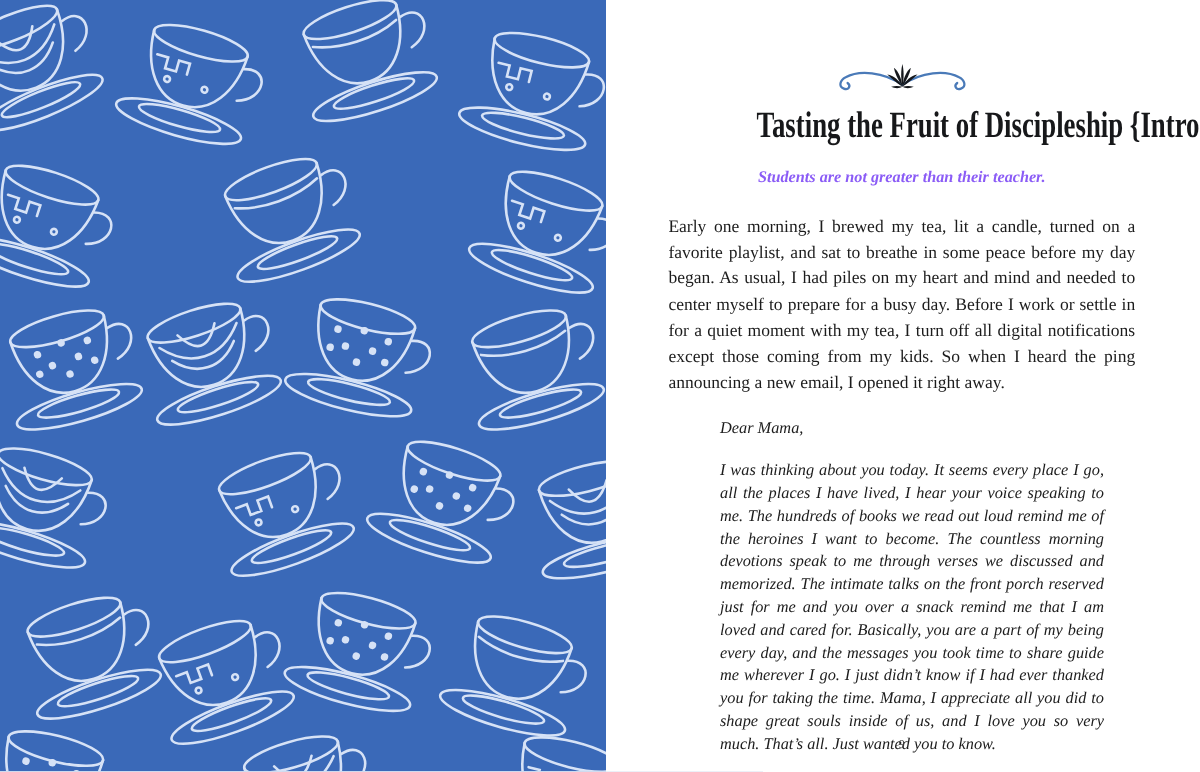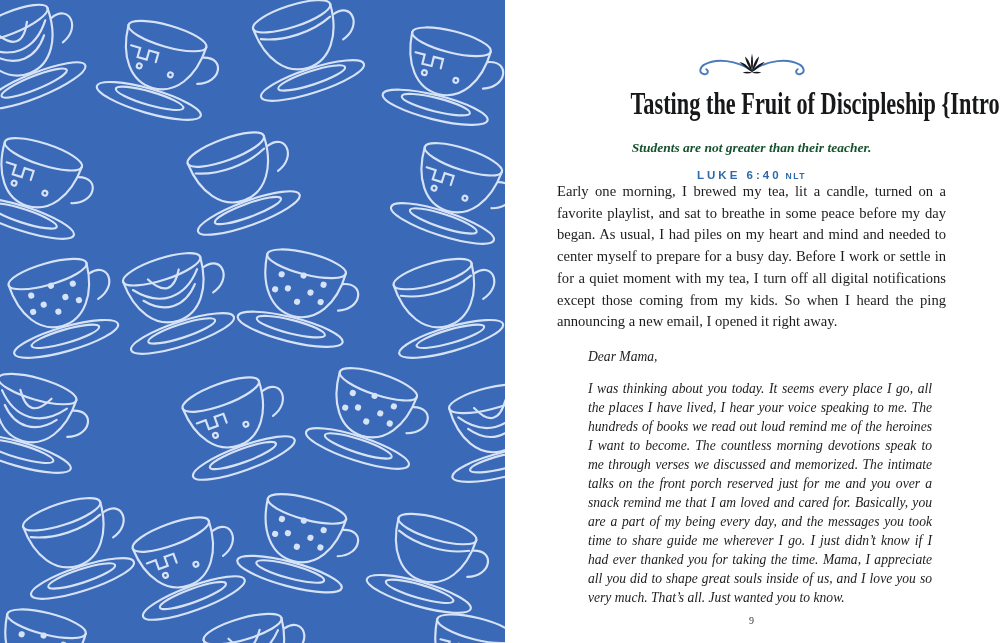--- a/index.html
+++ b/index.html
@@ -47,21 +47,21 @@
     transform:scaleX(0.72);
     transform-origin:center;
   }
   .epigraph{
     margin-top:15px;
     text-align:center;
     font-style:italic;
     font-weight:bold;
     font-size:13.5px;
     line-height:21px;
-    color:#14532d;
+    color:#8b5cf6;
   }
   .scripture-ref{
     margin-top:11px;
     text-align:center;
     font-family:"Liberation Sans", sans-serif;
     font-weight:bold;
     font-size:11.5px;
     letter-spacing:3px;
     color:#2d6aa9;
   }
@@ -70,29 +70,29 @@
     letter-spacing:1.5px;
     margin-left:4px;
   }
   .body-para{
     margin:0;
     font-size:14.6px;
     line-height:21.7px;
     text-align:justify;
     color:#1c1c1c;
   }
-  .para-1{}
+  .para-1{margin-top:21px;}
   .letter{
     margin:14px 10px 0 27px;
     font-style:italic;
     font-size:13.6px;
     line-height:19px;
     color:#1c1c1c;
   }
-  .letter p{margin:4px;}
+  .letter p{margin:16px;}
   .letter .salutation{margin-bottom:13px;}
   .letter .letter-body{text-align:justify;}
   .page-number{
     position:absolute;
     left:52px;right:54px;
     bottom:17px;
     text-align:center;
     font-size:10px;
     color:#3a3a3a;
   }
@@ -202,23 +202,20 @@
           <path d="M80,28 C84,27 88,27 92,28 C88,30 83,30 80,28 Z"></path>
         </g>
       </svg>
     </div>
 
     <h1 class="chapter-title"><span class="squeeze">Tasting the Fruit of Discipleship {Intro}</span></h1>
 
     <div class="epigraph">
       <div>Students are not greater than their teacher.</div>
     </div>
-    <div class="scripture-ref">
-      <span>LUKE 6:40</span><span class="translation">NLT</span>
-    </div>
 
     <p class="body-para para-1">Early one morning, I brewed my tea, lit a candle, turned on a favorite playlist, and sat to breathe in some peace before my day began. As usual, I had piles on my heart and mind and needed to center myself to prepare for a busy day. Before I work or settle in for a quiet moment with my tea, I turn off all digital notifications except those coming from my kids. So when I heard the ping announcing a new email, I opened it right away.</p>
 
     <div class="letter">
       <p class="salutation">Dear Mama,</p>
       <p class="letter-body">I was thinking about you today. It seems every place I go, all the places I have lived, I hear your voice speaking to me. The hundreds of books we read out loud remind me of the heroines I want to become. The countless morning devotions speak to me through verses we discussed and memorized. The intimate talks on the front porch reserved just for me and you over a snack remind me that I am loved and cared for. Basically, you are a part of my being every day, and the messages you took time to share guide me wherever I go. I just didn’t know if I had ever thanked you for taking the time. Mama, I appreciate all you did to shape great souls inside of us, and I love you so very much. That’s all. Just wanted you to know.</p>
 
     </div>
 
     <div class="page-number">9</div>

